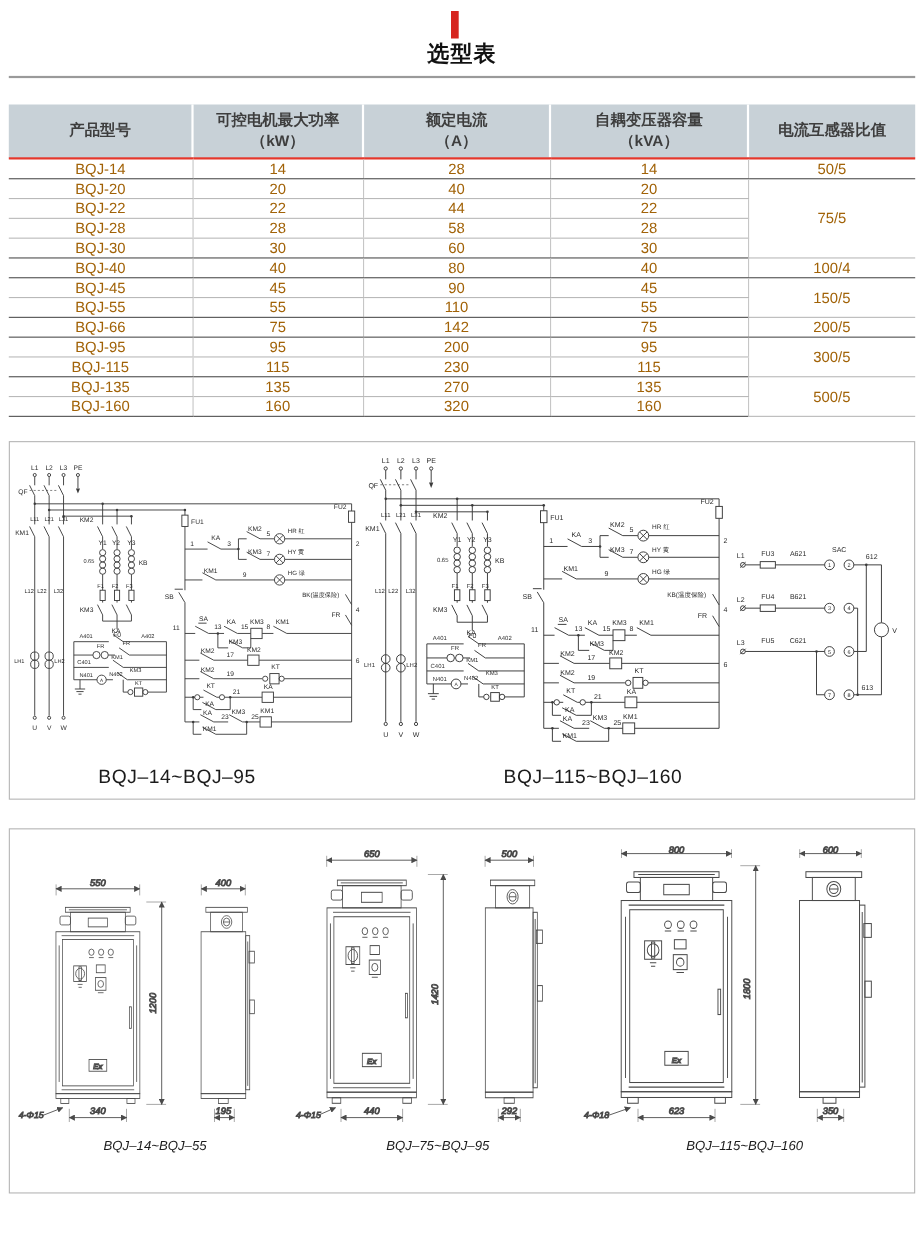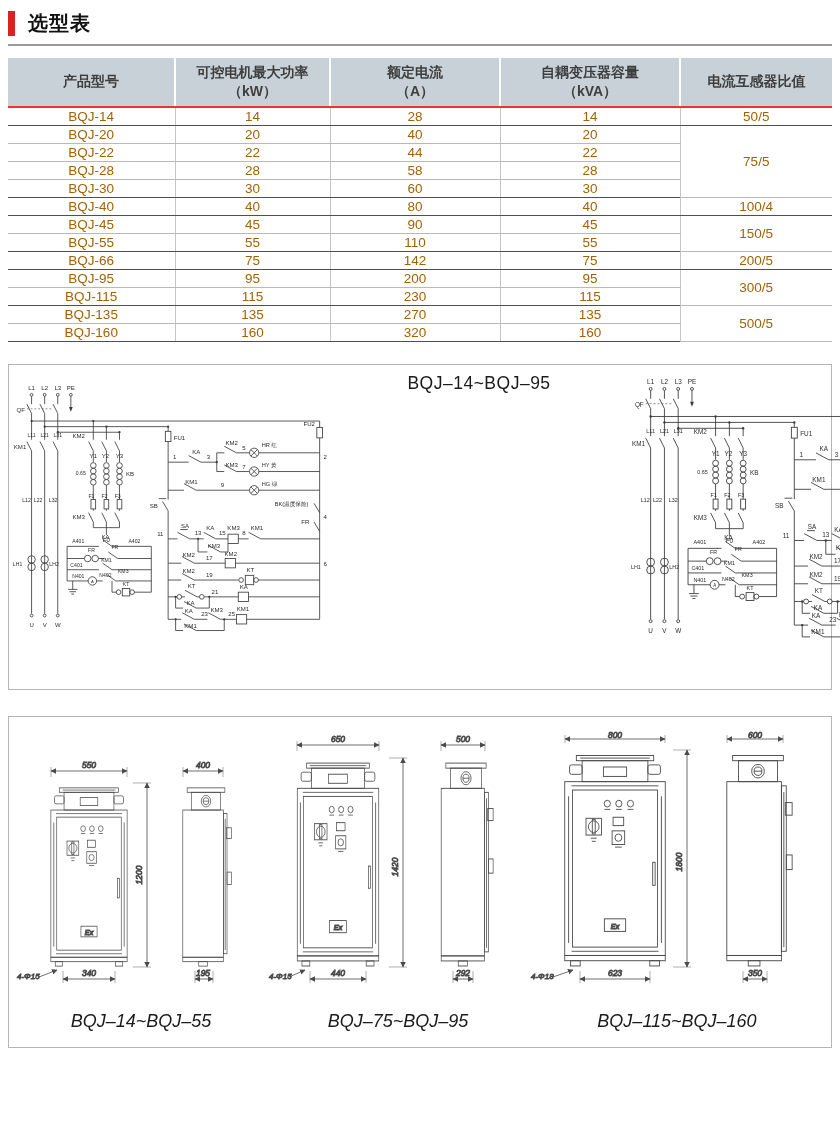--- a/index.html
+++ b/index.html
@@ -1,46 +1,46 @@
 <!DOCTYPE html>
 <html><head>
 <meta charset="utf-8">
 <style>
   html,body{margin:0;padding:0;background:#fff;}
   body{width:840px;height:1125px;font-family:"Liberation Sans","DejaVu Sans",sans-serif;color:#1c1c1c;overflow:hidden;}
   .page{padding:10px 8px 0 8px;}
   
-  .sec-head{display:flex;align-items:center;border-bottom:2px solid #9a9a9a;padding-bottom:7px;margin-bottom:12px;}
+  .sec-head{display:flex;align-items:center;border-bottom:2px solid #9a9a9a;padding-bottom:7px;margin-bottom:24px;flex-direction:column;}
   .redbar{width:7px;height:25px;background:#d6251f;margin-right:13px;}
   .sec-title{font-size:20px;font-weight:bold;color:#111;letter-spacing:1px;}
   
   table.sel{width:824px;border-collapse:collapse;table-layout:fixed;margin-bottom:22px;}
   table.sel th{background:#c8d1d7;font-size:14px;font-weight:bold;color:#3e3e3e;padding:5px 0;border-left:2px solid #fff;border-bottom:2px solid #e5372b;line-height:1.35;}
   table.sel th:first-child{border-left:none;}
   table.sel td{text-align:center;font-size:13.5px;color:#a16207;padding:1px 0;height:15px;border-left:1px solid #c6c6c6;border-bottom:1px solid #b9b9b9;}
   table.sel td:first-child{border-left:none;}
   table.sel tr.gend td{border-bottom:1.5px solid #4f4f4f;}
   
   .panel{border:1px solid #b5b5b5;background:#fff;margin-bottom:26px;}
   .panel.schem{height:318px;display:flex;align-items:flex-start;padding:6px 2px 0 2px;}
   .panel.cabs{height:320px;display:flex;align-items:flex-start;justify-content:space-between;padding:10px 6px 0 6px;}
-  .ckt-wrap{display:flex;flex-direction:row;}
+  .ckt-wrap{display:flex;flex-direction:column;gap:12px;}
   .ckt path,.ckt rect,.ckt circle,.ckt line{stroke:#3c3c3c;stroke-width:0.9;fill:none;}
   .ckt .dot{fill:#3c3c3c;stroke:none;}
   .ckt .wfill{fill:#fff;}
   .ckt .dash{stroke-dasharray:2,2;stroke-width:0.6;}
   svg text{fill:#2b2b2b;}
   .schem-cap{font-size:17.5px;color:#1b1b1b;letter-spacing:0.5px;margin-top:2px;text-align:center;}
   .cap1{width:300px;}
   .cap2{width:420px;}
   .cab-wrap{display:flex;flex-direction:column;align-items:center;font-style:italic;}
   .cab *{stroke:#4a4a4a;stroke-width:0.9;fill:none;vector-effect:non-scaling-stroke;}
   .dim{stroke:#4a4a4a;stroke-width:0.8;fill:none;}
   .ext{stroke:#7a7a7a;stroke-width:0.6;fill:none;}
-  .cab-cap{font-size:18px;color:#1b1b1b;margin-top:22px;}
+  .cab-cap{font-size:12px;color:#1b1b1b;margin-top:8px;}
 </style>
 </head>
 <body>
 
 <div class="page">
 
   <div class="sec-head">
     <div class="redbar"></div>
     <div class="sec-title">选型表</div>
   </div>

